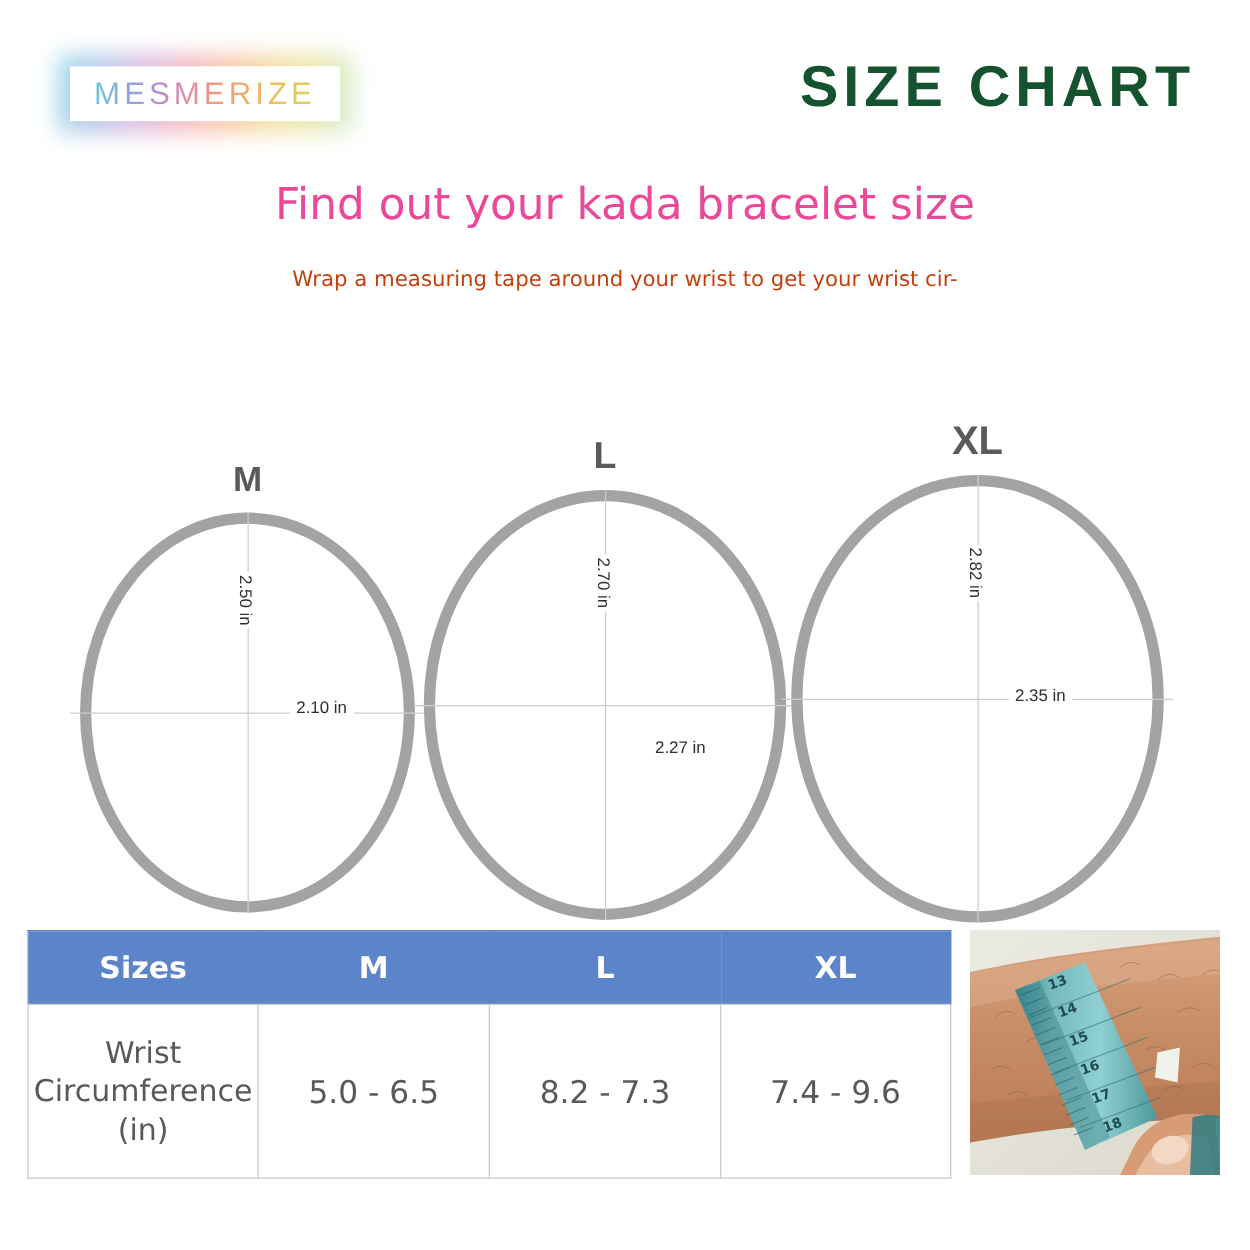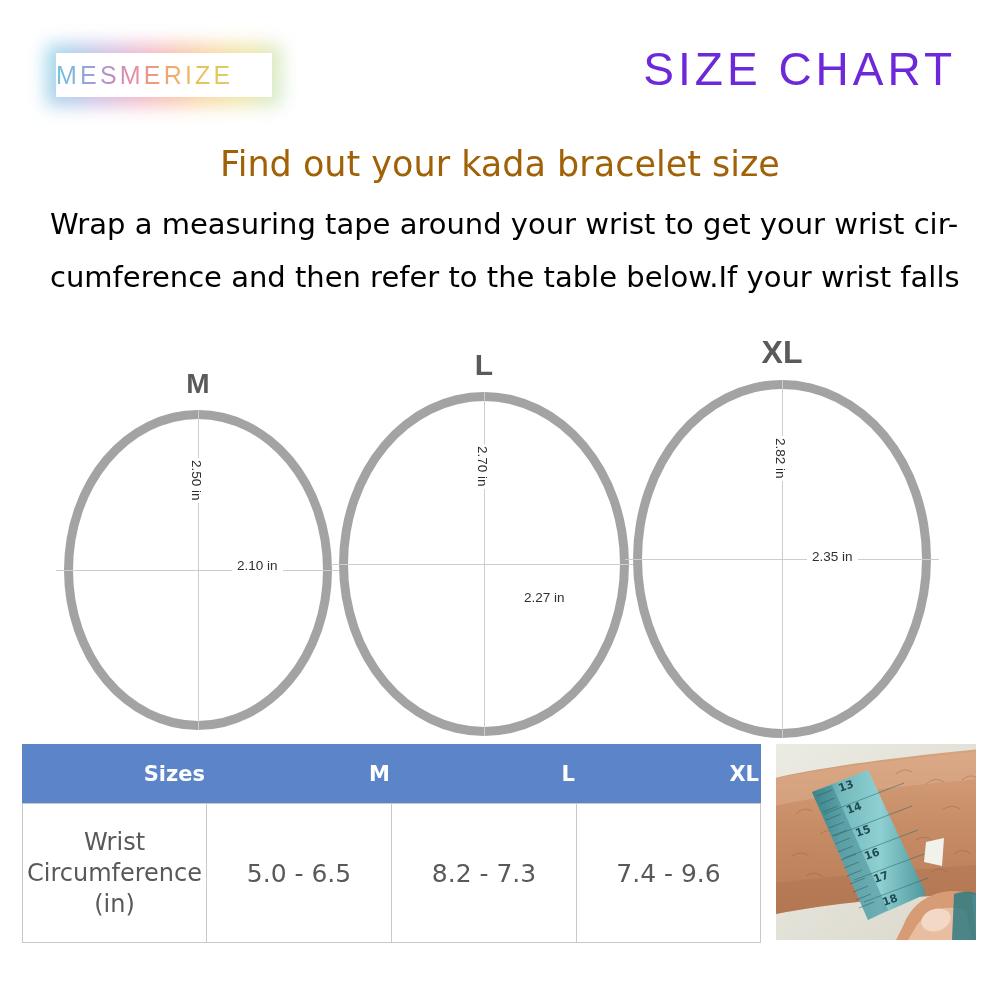--- a/index.html
+++ b/index.html
@@ -35,21 +35,21 @@
     opacity: 0.75;
     border-radius: 4px;
   }
   #logo-plate {
     position: absolute;
     left: 10px; top: 9px;
     width: 216px; height: 44px;
     background: #ffffff;
     display: flex;
     align-items: center;
-    justify-content: flex-start;
+    justify-content: center;
   }
   #logo-text {
     font-family: "Liberation Sans", sans-serif;
     font-size: 25px;
     font-weight: 300;
     letter-spacing: 3.2px;
     background: linear-gradient(95deg,
       #6fc3de 0%, #8fa8d8 16%, #b98ec9 30%,
       #e98ba1 44%, #ef9e76 58%, #f0b55f 72%,
       #e2c65c 86%, #d9cf66 100%);
@@ -59,46 +59,46 @@
     -webkit-text-fill-color: transparent;
     white-space: nowrap;
   }
 
   #size-chart-title {
     position: absolute;
     right: 44px;
     top: 42px;
     font-family: "Liberation Sans", sans-serif;
     font-size: 46px;
-    font-weight: 400;
+    font-weight: 700;
     letter-spacing: 4px;
-    color: #6d28d9;
+    color: #14532d;
     white-space: nowrap;
   }
 
   
   #headline {
     position: absolute;
     left: 0;
     top: 144px;
     width: 1000px;
     text-align: center;
     font-size: 35px;
     font-weight: 400;
-    color: #a16207;
+    color: #ec4899;
   }
   #intro-lines {
     position: absolute;
     left: 50px;
     top: 198px;
     width: 900px;
     text-align: center;
-    font-size: 29px;
+    font-size: 17px;
     line-height: 53px;
-    color: #000000;
+    color: #c2410c;
     white-space: nowrap;
   }
   #intro-lines div { width: 100%; }
 
   
   #ovals {
     position: absolute;
     left: 0;
     top: 340px;
     width: 1000px;
@@ -162,25 +162,24 @@
   }
   #size-table th, #size-table td {
     border: 1px solid #c9c9c9;
     text-align: center;
     vertical-align: middle;
   }
   #size-table thead th {
     background: #5b85c8;
     color: #ffffff;
     font-weight: 700;
-    font-size: 21px;
+    font-size: 24px;
     height: 56px;
     border-color: #5b85c8;
     border-bottom-color: #c9c9c9;
-    text-align: right;
   }
   #size-table thead th + th { border-left: 1px solid #89a9da; }
   #size-table tbody td {
     height: 136px;
     font-size: 25px;
     color: #595959;
     line-height: 31px;
   }
   #size-table tbody td.label-cell {
     font-size: 24px;
@@ -211,21 +210,20 @@
   <div id="logo-plate">
     <span id="logo-text">MESMERIZE</span>
   </div>
 </div>
 
 <div id="size-chart-title">SIZE CHART</div>
 
 <div id="headline">Find out your kada bracelet size</div>
 <div id="intro-lines">
   <div>Wrap a measuring tape around your wrist to get your wrist cir-</div>
-  <div>cumference and then refer to the table below.If your wrist falls</div>
 </div>
 
 <div id="ovals">
 
   <div class="oval-unit" style="left:64px; top:70px; width:268px; height:320px;">
     <div class="oval-shape" style="width:268px; height:320px;"></div>
     <div class="oval-size-label" style="left:104px; top:-42px; width:60px; font-size:28px;">M</div>
     <div class="axis-v" style="left:134px; top:0px; height:320px;"></div>
     <div class="axis-h" style="left:-8px; top:160px; width:284px;"></div>
     <div class="dim-v" style="left:141px; top:48px;">2.50 in</div>

